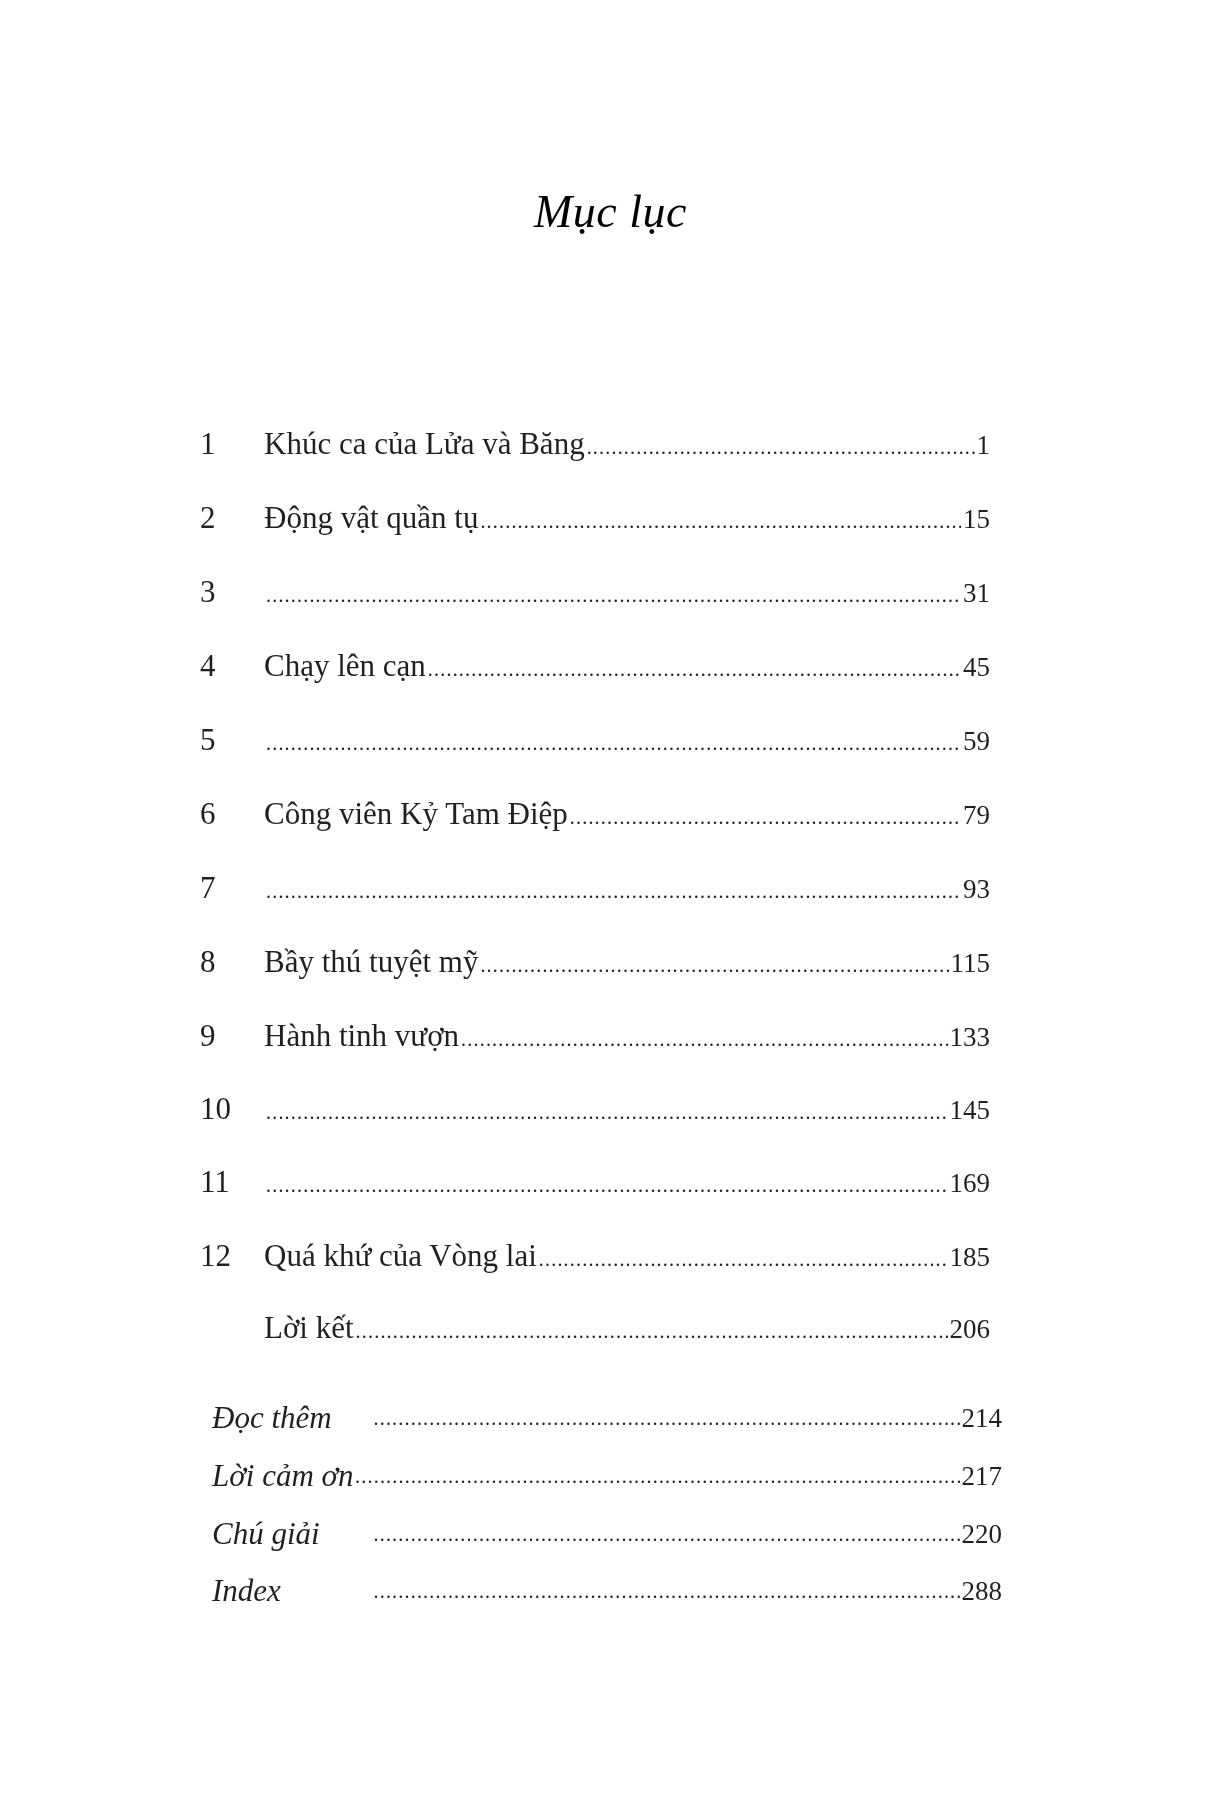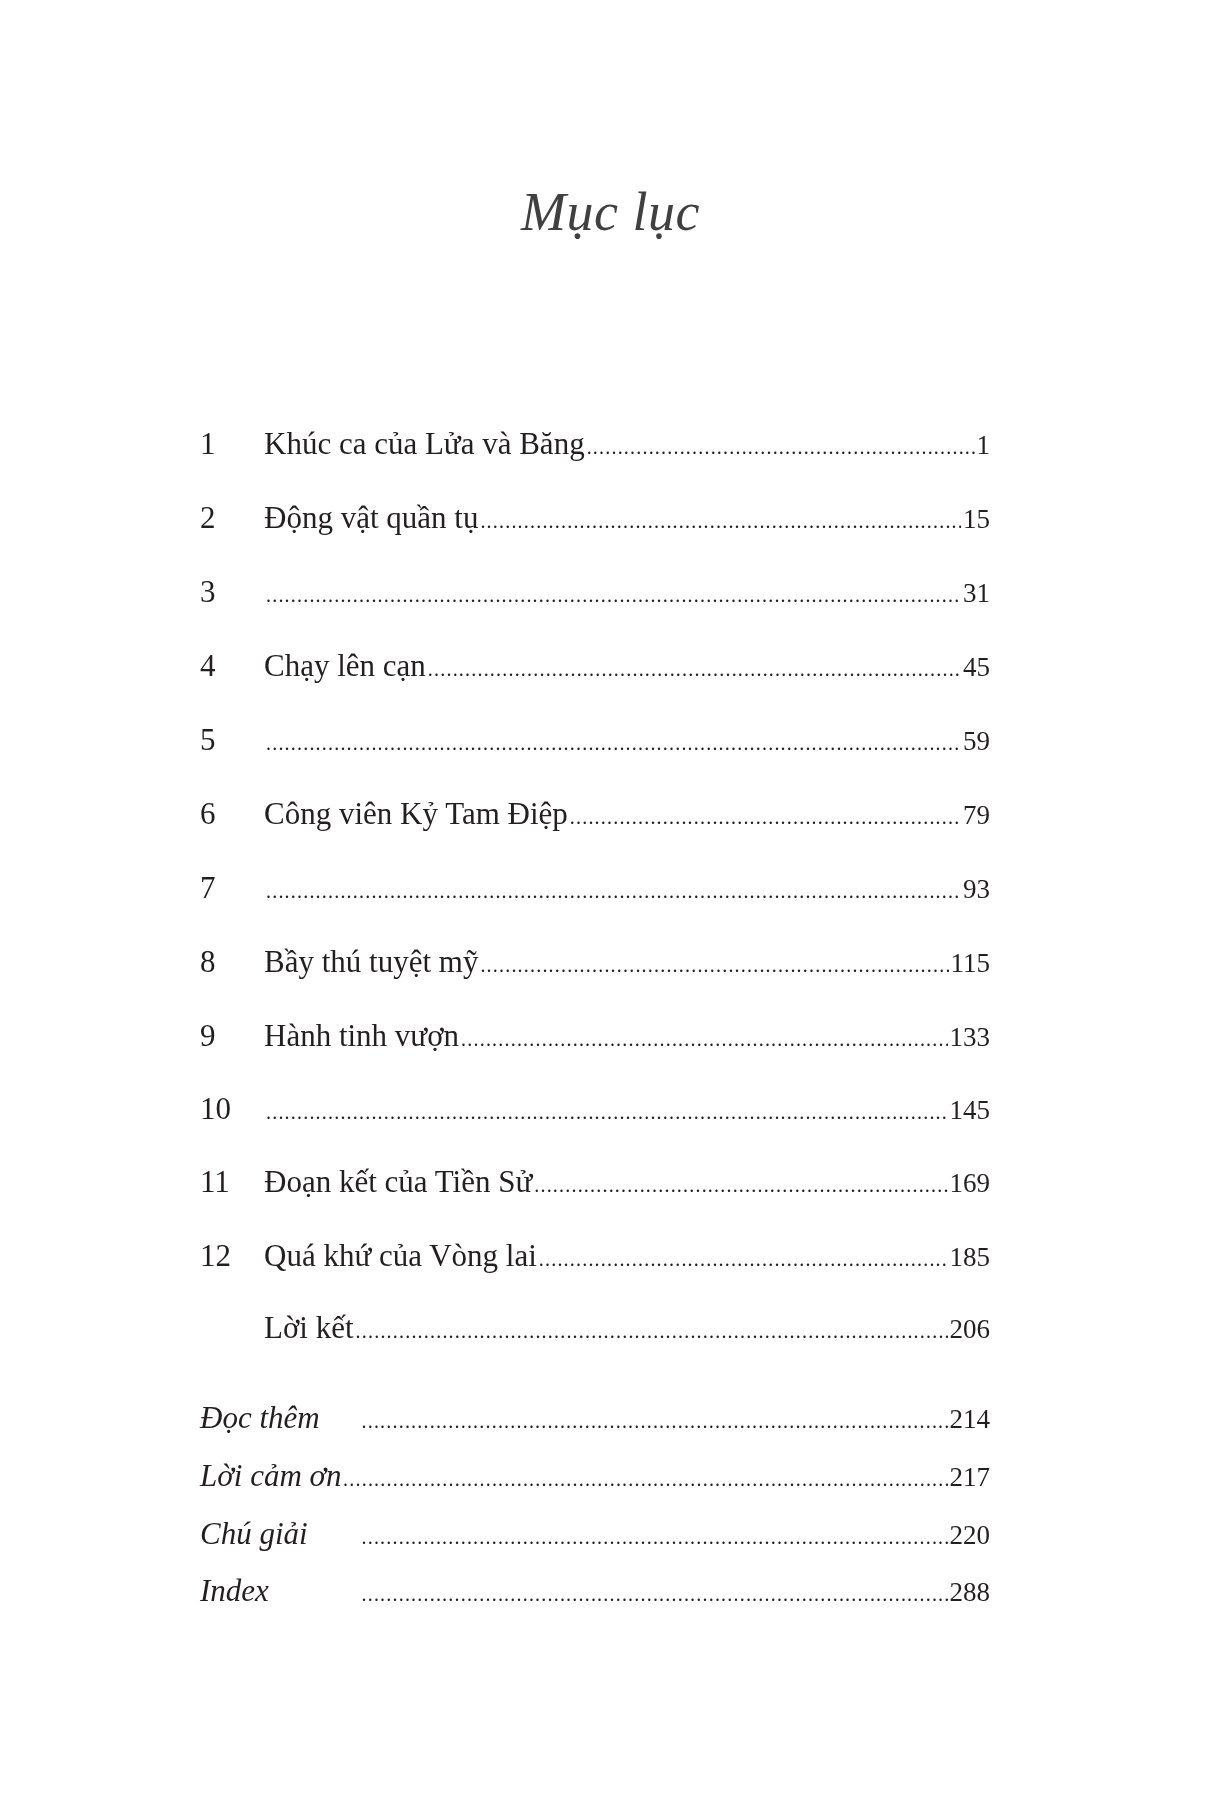--- a/index.html
+++ b/index.html
@@ -1,30 +1,30 @@
 <!DOCTYPE html>
 <html><head>
 <meta charset="utf-8">
 <style>
   html, body { margin: 0; padding: 0; background: #ffffff; }
   body { width: 1221px; height: 1812px; position: relative; overflow: hidden;
          font-family: "Liberation Serif", "DejaVu Serif", serif; color: #231f20; }
   .page { position: absolute; left: 0; top: 0; width: 1221px; height: 1812px; background: #ffffff; }
   .title { position: absolute; left: 0; width: 1221px; top: 180px; text-align: center;
-           font-style: italic; font-size: 54px; line-height: 64px; color: #404040; letter-spacing: 0.5px; }
+           font-style: italic; font-size: 46px; line-height: 64px; color: #000000; letter-spacing: 0.5px; }
   .toc { position: absolute; left: 0; top: 0; width: 1221px; }
   .row { position: absolute; left: 200px; width: 790px; height: 40px; display: flex; align-items: baseline;
          font-size: 31px; line-height: 40px; }
   .num { width: 64px; flex: 0 0 64px; text-align: left; }
   .label { flex: 0 0 auto; white-space: nowrap; }
   .leader { flex: 1 1 auto; overflow: hidden; white-space: nowrap; font-size: 20px; letter-spacing: 1.2px;
             margin: 0 2px; color: #231f20; }
   .leader::after { content: "........................................................................................................................................................................................................"; }
   .page-no { flex: 0 0 auto; text-align: right; white-space: nowrap; font-size: 27px; font-variant-numeric: oldstyle-nums; }
-  .row.back { left: 200px; font-style: italic; }
+  .row.back { left: 212px; font-style: italic; align-items: center; }
   .row.back .label { width: 160px; flex: 0 0 160px; }
   .row.back .label.tight { width: auto; flex: 0 0 auto; }
   .row.back .page-no { font-style: normal; }
   .row.nonum { }
 </style>
 </head>
 <body>
 
 <div class="page">
   <div class="title">Mục lục</div>
@@ -82,21 +82,20 @@
       <span class="leader"></span>
       <span class="page-no">133</span>
     </div>
     <div class="row" style="top:1089px">
       <span class="num">10</span>
       <span class="leader"></span>
       <span class="page-no">145</span>
     </div>
     <div class="row" style="top:1162px">
       <span class="num">11</span>
-      <span class="label">Đoạn kết của Tiền Sử</span>
       <span class="leader"></span>
       <span class="page-no">169</span>
     </div>
     <div class="row" style="top:1236px">
       <span class="num">12</span>
       <span class="label">Quá khứ của Vòng lai</span>
       <span class="leader"></span>
       <span class="page-no">185</span>
     </div>
     <div class="row nonum" style="top:1308px">

